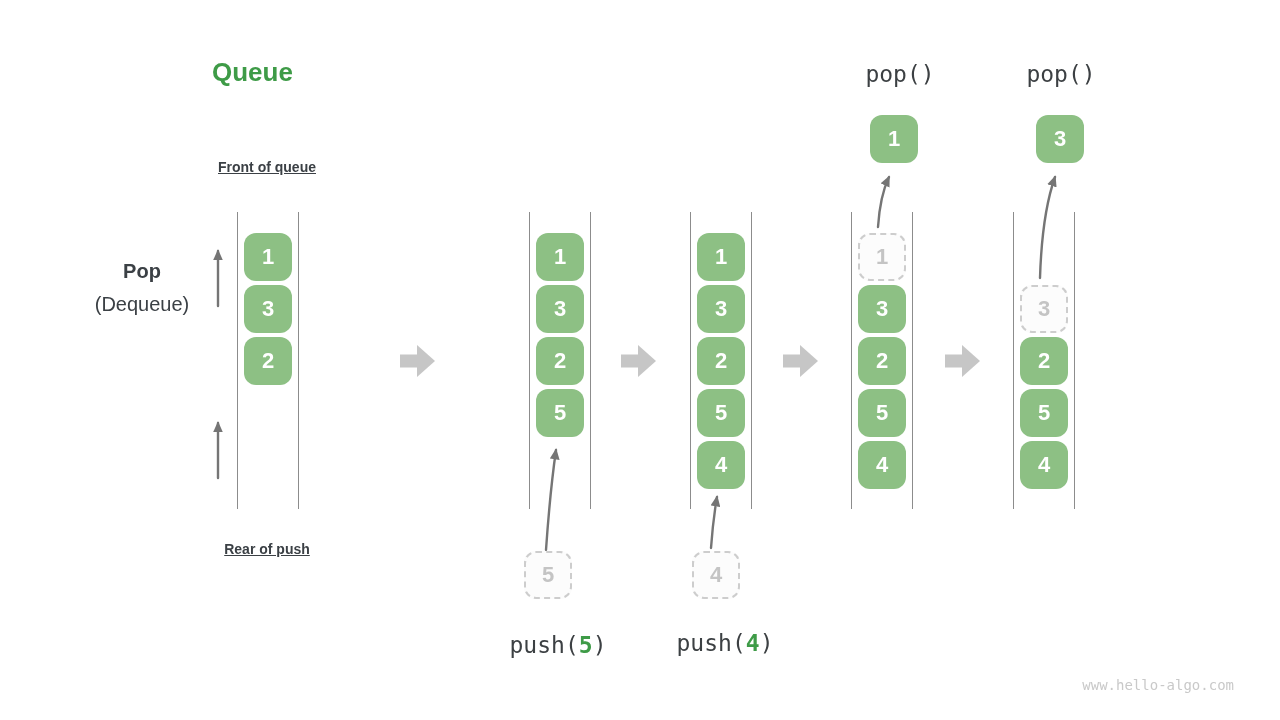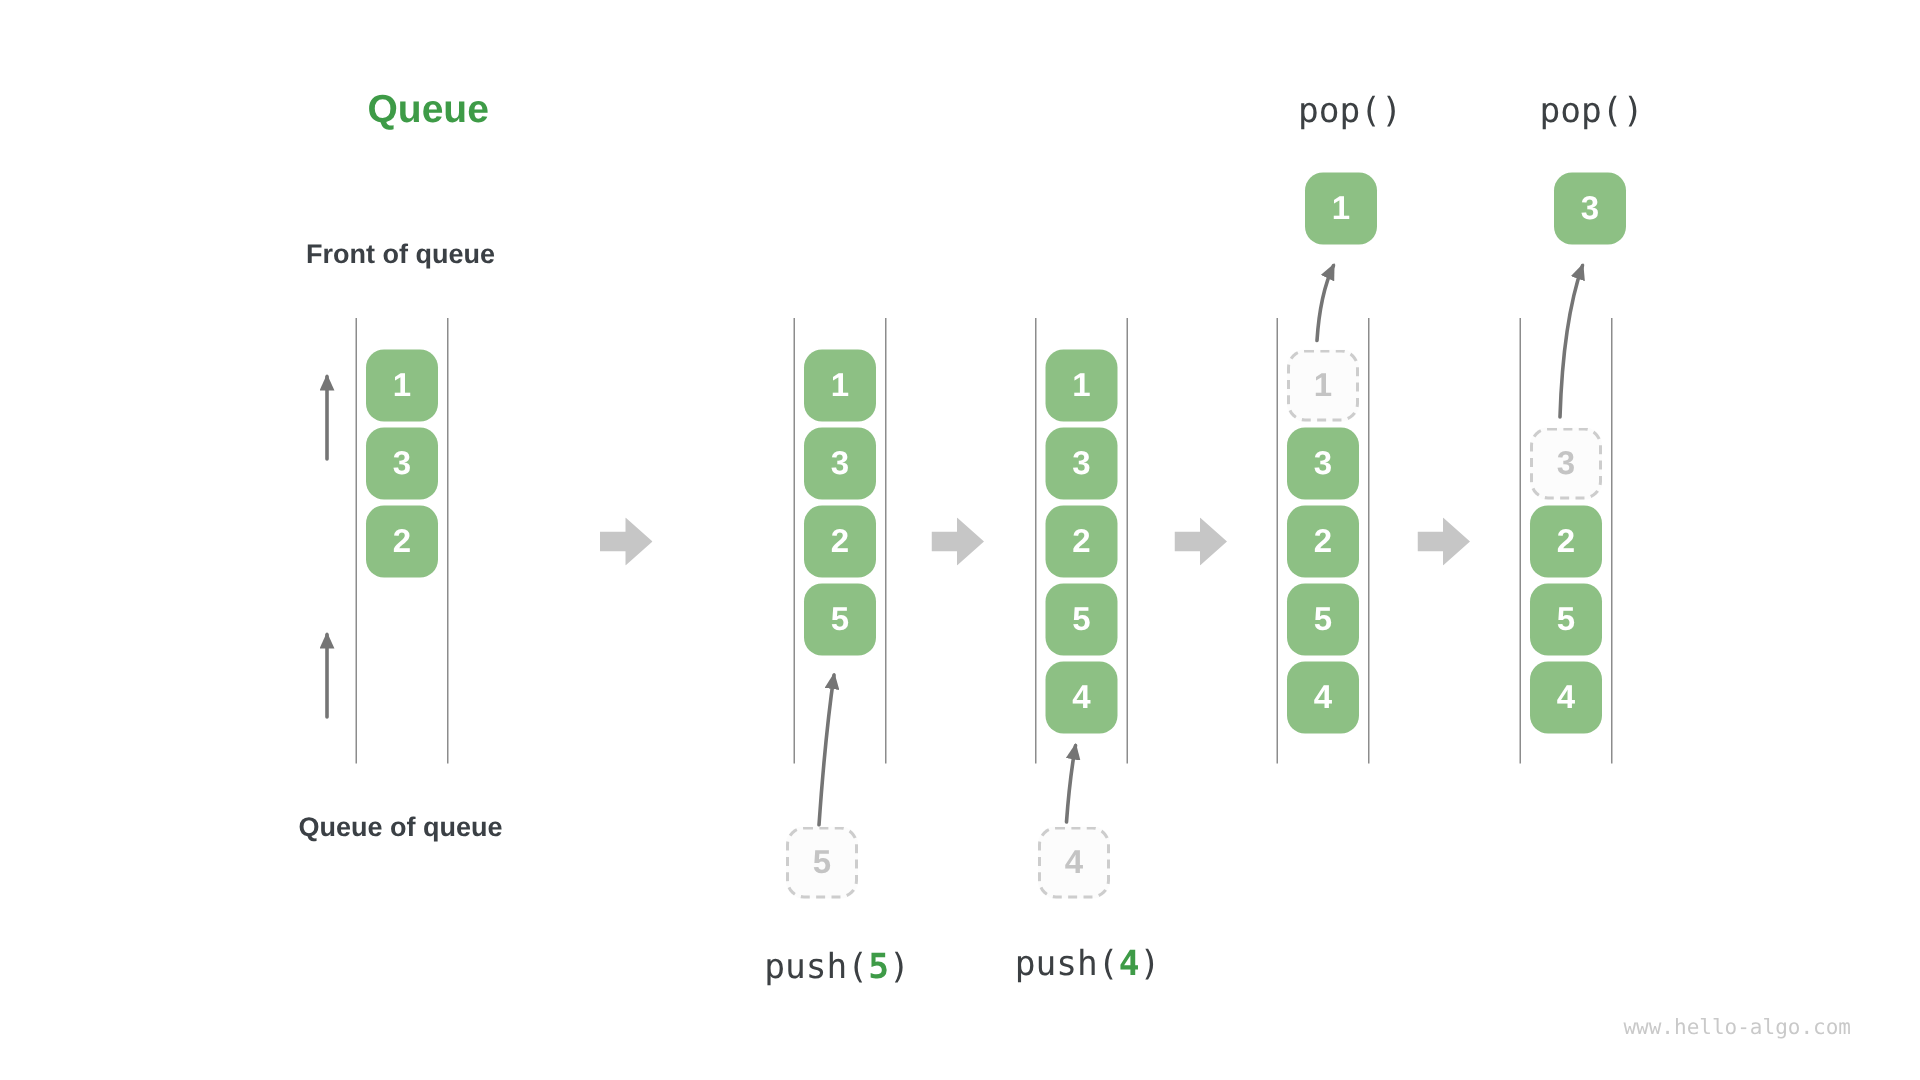--- a/index.html
+++ b/index.html
@@ -1,22 +1,22 @@
 <!DOCTYPE html>
 <html><head>
 <meta charset="utf-8">
 <style>
   html,body { margin:0; padding:0; background:#ffffff; }
   .canvas {
     position:relative; width:1280px; height:720px; background:#ffffff;
     font-family:"Liberation Sans", sans-serif; overflow:hidden;
   }
   .arrows { position:absolute; left:0; top:0; }
-  .title { position:absolute; left:245px; top:57px; font-size:26px; font-weight:bold; color:#3e9b47; }
-  .h-label { position:absolute; transform:translateX(-50%); font-size:18px; font-weight:bold; color:#3b4045; white-space:nowrap; }
+  .title { position:absolute; left:212px; top:57px; font-size:26px; font-weight:bold; color:#3e9b47; }
+  .h-label { position:absolute; transform:translateX(-50%); font-size:14px; font-weight:bold; color:#3b4045; white-space:nowrap;text-decoration:underline; }
   .side-group { position:absolute; left:62px; width:160px; text-align:center; color:#3b4045; font-size:20px; }
   .side-group .main { font-weight:bold; }
   .side-group .sub { margin-top:10px; }
   .vline { position:absolute; top:212px; width:1px; height:297px; background:#8c8c8c; }
   .cell {
     position:absolute; width:48px; height:48px; border-radius:12px;
     background:#8dc084; color:#ffffff; font-size:22px; font-weight:bold;
     display:flex; align-items:center; justify-content:center;
   }
   .cell.dashed {
@@ -48,22 +48,26 @@
     <path d="M218,306 L218,251" stroke="#757575" stroke-width="2.4" fill="none" stroke-linecap="round" marker-end="url(#ah)"></path>
     <path d="M218,478 L218,423" stroke="#757575" stroke-width="2.4" fill="none" stroke-linecap="round" marker-end="url(#ah)"></path>
     <path d="M546,550 Q550,492 556,450" stroke="#757575" stroke-width="2.4" fill="none" stroke-linecap="round" marker-end="url(#ah)"></path>
     <path d="M711,548 Q713,520 717,497" stroke="#757575" stroke-width="2.4" fill="none" stroke-linecap="round" marker-end="url(#ah)"></path>
     <path d="M878,227 Q880,196 889,177" stroke="#757575" stroke-width="2.4" fill="none" stroke-linecap="round" marker-end="url(#ah)"></path>
     <path d="M1040,278 Q1042,214 1055,177" stroke="#757575" stroke-width="2.4" fill="none" stroke-linecap="round" marker-end="url(#ah)"></path>
   </svg>
 
   <div class="title">Queue</div>
   <div class="h-label" style="left:267px; top:159px;">Front of queue</div>
-  <div class="h-label" style="left:267px; top:541px;">Queue of queue</div>
+  <div class="h-label" style="left:267px; top:541px;">Rear of push</div>
 
+  <div class="side-group" style="top:260px;">
+    <div class="main">Pop</div>
+    <div class="sub">(Dequeue)</div>
+  </div>
 
   <div class="vline" style="left:237px;"></div>
   <div class="vline" style="left:298px;"></div>
   <div class="vline" style="left:529px;"></div>
   <div class="vline" style="left:590px;"></div>
   <div class="vline" style="left:690px;"></div>
   <div class="vline" style="left:751px;"></div>
   <div class="vline" style="left:851px;"></div>
   <div class="vline" style="left:912px;"></div>
   <div class="vline" style="left:1013px;"></div>

